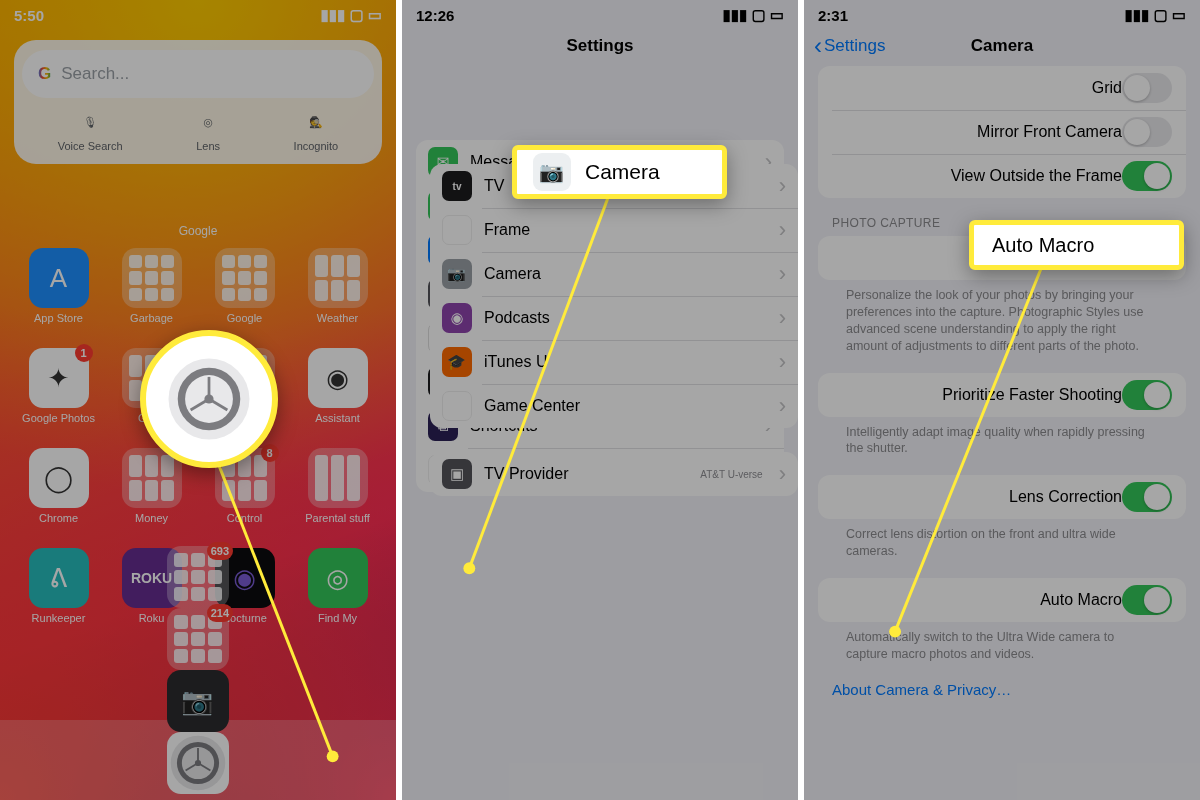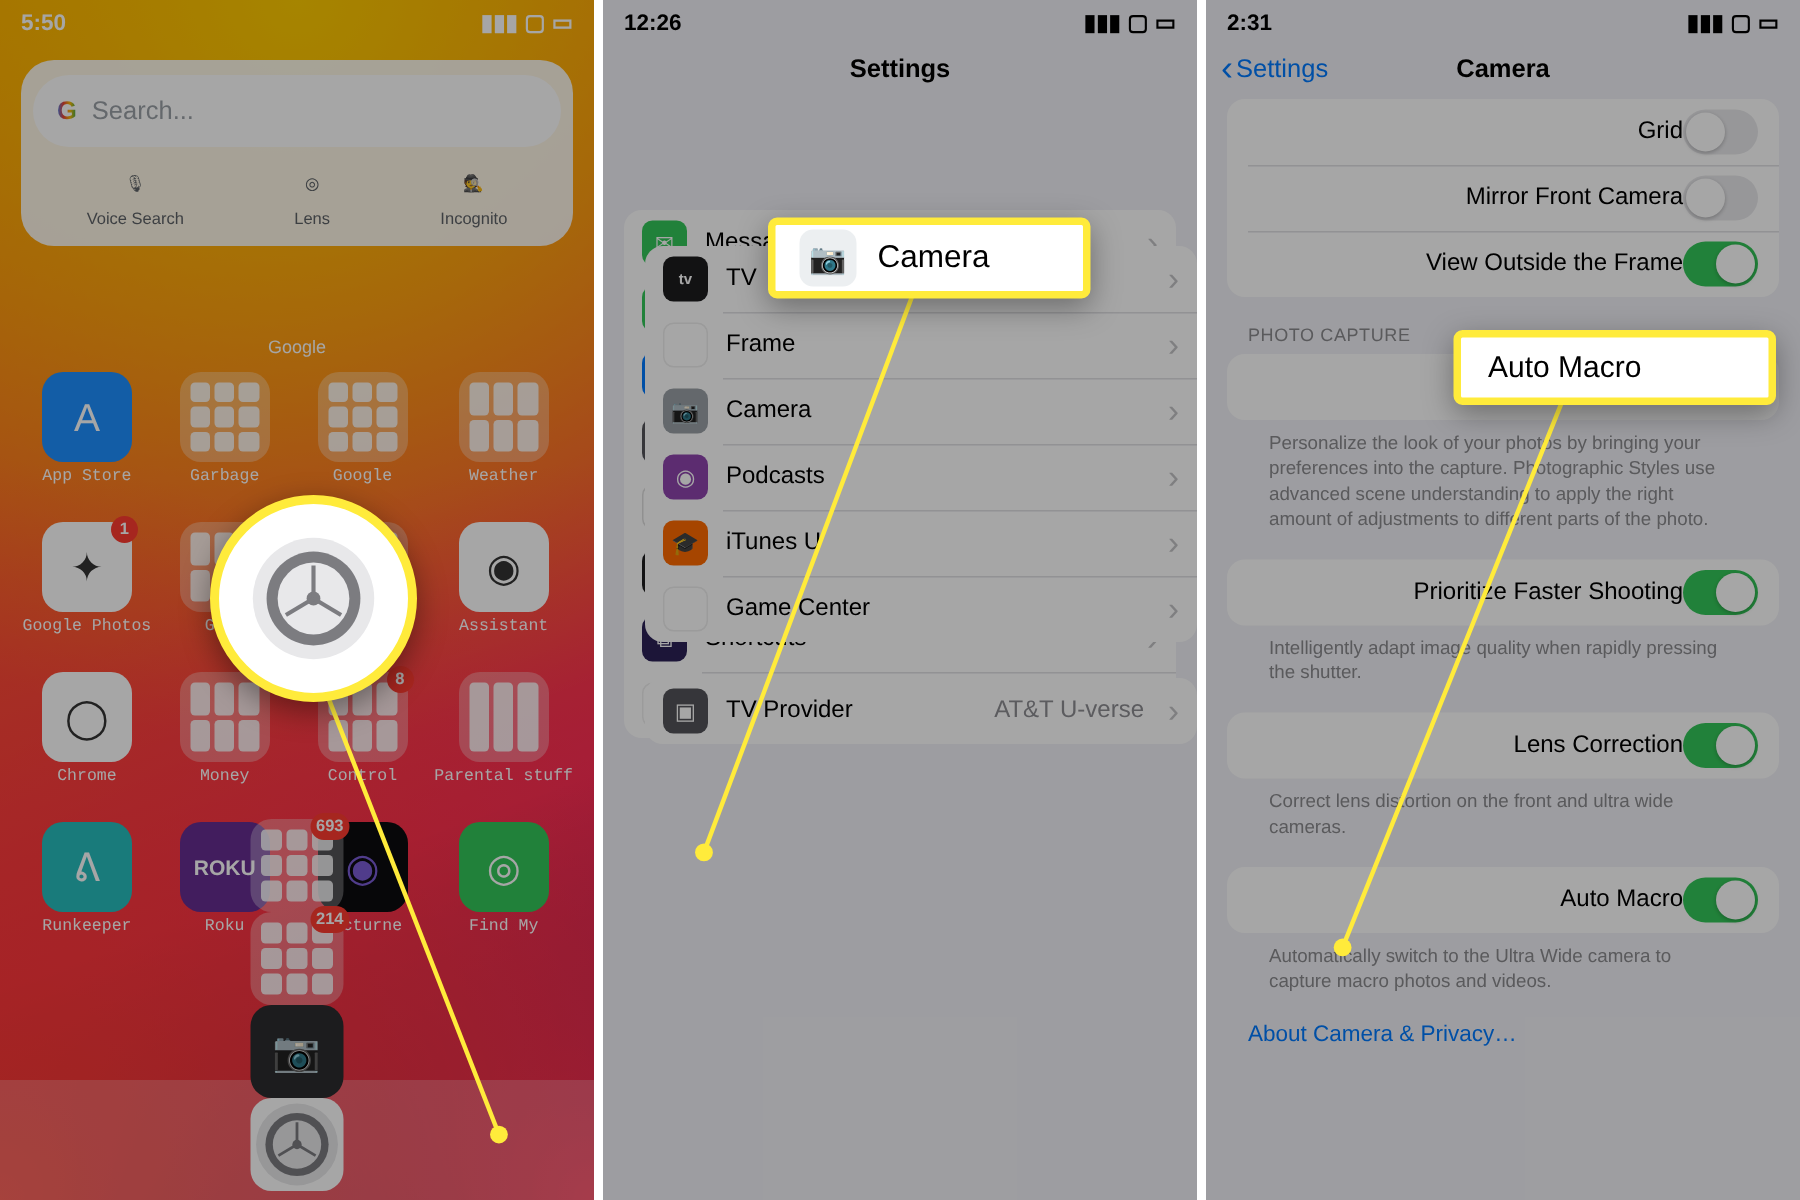--- a/index.html
+++ b/index.html
@@ -25,21 +25,21 @@
   .g-act { display:flex; flex-direction:column; align-items:center; gap:4px; color:#5f6368; font-size:11px; font-weight:500; }
   .g-act .ico { width:28px; height:28px; display:flex; align-items:center; justify-content:center; }
   .g-caption { text-align:center; color:#fff; font-size:12px; font-weight:500; margin-top:6px; }
 
   .home-grid { position:absolute; top:248px; left:0; right:0; padding:0 14px; display:grid; grid-template-columns:repeat(4,1fr); gap:24px 4px; z-index:4; }
   .app { display:flex; flex-direction:column; align-items:center; gap:4px; position:relative; }
   .app .tile { width:60px; height:60px; border-radius:14px; background:#fff; position:relative; display:flex; align-items:center; justify-content:center; font-size:26px; color:#333; }
   .app .tile.folder { background:rgba(255,255,255,0.3); }
   .app .tile.folder .mini { position:absolute; inset:7px; display:grid; grid-template-columns:repeat(3,1fr); grid-auto-rows:1fr; gap:3px; }
   .app .tile.folder .mini span { background:rgba(255,255,255,0.85); border-radius:3px; }
-  .app .lbl { color:#fff; font-size:11px; font-weight:500; text-align:center; white-space:nowrap;font-family:Liberation Mono, monospace; }
+  .app .lbl { color:#fff; font-size:11px; font-weight:500; text-align:center; white-space:nowrap; }
   .badge { position:absolute; top:-4px; right:-4px; background:#ff3b30; color:#fff; font-size:11px; font-weight:700; min-width:18px; height:18px; border-radius:9px; display:flex; align-items:center; justify-content:center; padding:0 4px; }
 
   .dock { position:absolute; bottom:0; left:0; right:0; height:80px; background:rgba(255,255,255,0.22); z-index:4; }
   .dock-apps { position:absolute; bottom:6px; left:0; right:0; display:flex; justify-content:space-around; padding:0 14px; z-index:5;flex-direction:column; }
   .dock-apps .app .tile { width:62px; height:62px; }
 
   
   .callout-settings { position:absolute; top:330px; left:140px; width:138px; height:138px; border-radius:50%; border:6px solid #ffeb3b; background:#fff; z-index:60; display:flex; align-items:center; justify-content:center; box-shadow:0 6px 20px rgba(0,0,0,0.4); }
   .callout-settings .gear { width:92px; height:92px; }
   .line { stroke:#ffeb3b; stroke-width:3; fill:none; }
@@ -47,21 +47,21 @@
   .dot-end { fill:#ffeb3b; }
 
   
   .ios-bg { position:absolute; inset:0; background:#f2f2f7; z-index:2; }
   .p2 .nav-title { position:absolute; top:36px; left:0; right:0; text-align:center; font-weight:600; font-size:17px; z-index:5; }
   .list { position:absolute; top:70px; left:14px; right:14px; background:#fff; border-radius:12px; z-index:4; overflow:hidden; }
   .row { display:flex; align-items:center; height:44px; padding:0 12px 0 12px; gap:12px; position:relative; }
   .row + .row::before { content:""; position:absolute; top:0; left:52px; right:0; height:1px; background:#e0e0e3; }
   .row .app-ico { width:30px; height:30px; border-radius:7px; display:flex; align-items:center; justify-content:center; color:#fff; font-size:15px; flex:0 0 auto; }
   .row .label { flex:1; font-size:16px; color:#000; }
-  .row .detail { color:#8e8e93; font-size:16px; margin-right:4px; }
+  .row .detail { color:#8e8e93; font-size:10px; margin-right:4px; }
   .row .chev { color:#c4c4c6; font-size:22px; line-height:1; }
   .gap-block { height:24px; }
 
   .callout-camera { position:absolute; top:145px; left:110px; width:215px; height:54px; display:flex; align-items:center; gap:14px; padding:0 16px; background:#fff; border:5px solid #ffeb3b; border-radius:6px; z-index:60; box-shadow:0 6px 20px rgba(0,0,0,0.35); }
   .callout-camera .app-ico { width:38px; height:38px; border-radius:9px; background:#eceff1; display:flex; align-items:center; justify-content:center; font-size:20px; color:#333; }
   .callout-camera .cl { font-size:21px; font-weight:500; }
 
   
   .p3 .nav { position:absolute; top:36px; left:0; right:0; height:30px; z-index:5; }
   .p3 .back { position:absolute; left:10px; color:#007aff; font-size:17px; display:flex; align-items:center; gap:2px; }

